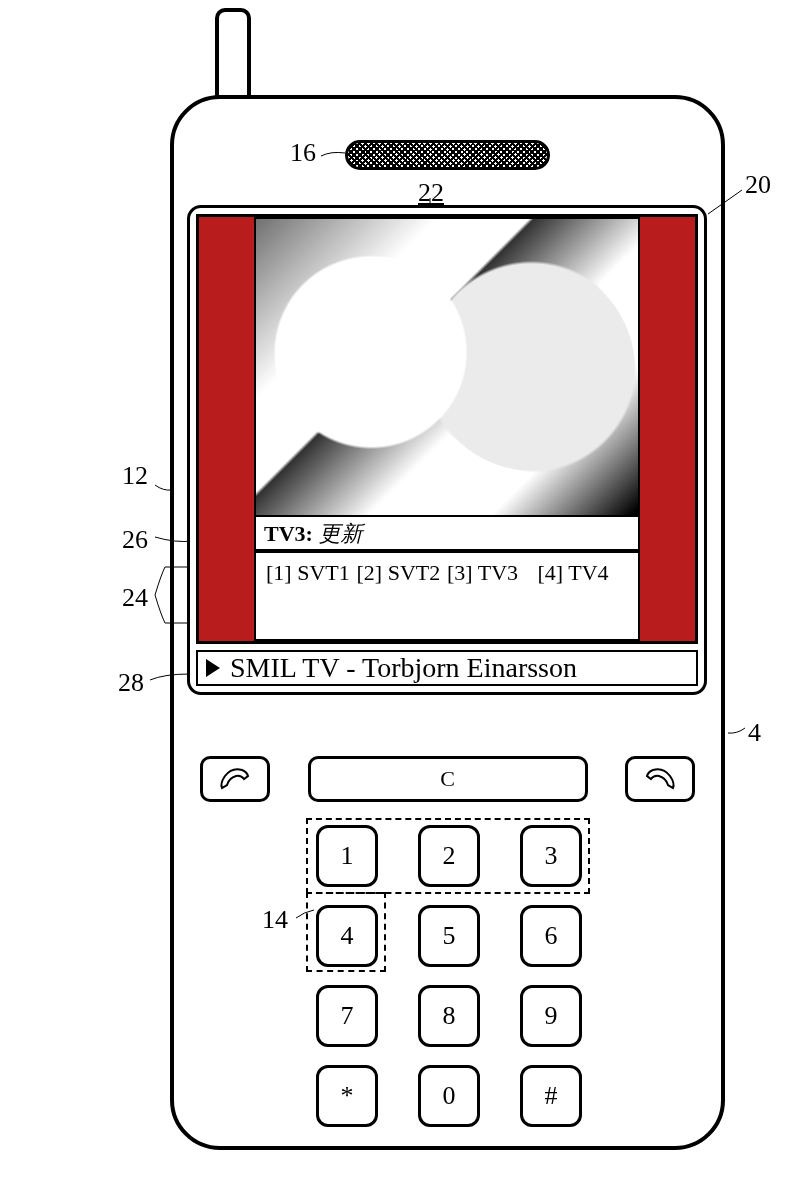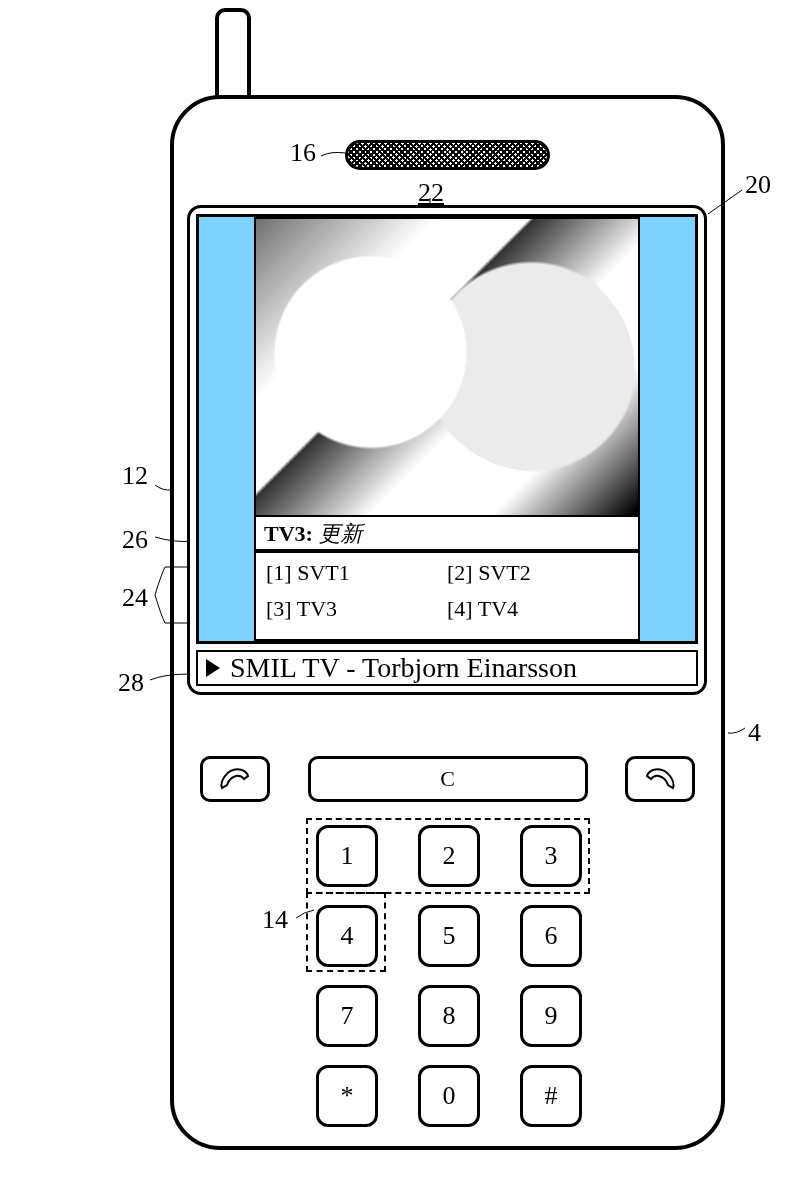--- a/index.html
+++ b/index.html
@@ -84,21 +84,21 @@
     background: #fff;
   }
   .screen-inner {
     position: absolute;
     left: 6px;
     right: 6px;
     top: 6px;
     bottom: 48px;
     border: 3px solid #000;
     box-sizing: border-box;
-    background: #7dd3fc; 
+    background: #b91c1c; 
   }
   
   .video {
     position: absolute;
     left: 55px;
     right: 55px;
     top: 0;
     height: 300px;
     border: 2px solid #000;
     box-sizing: border-box;
@@ -130,21 +130,21 @@
     left: 55px;
     right: 55px;
     top: 334px;
     bottom: 0;
     background: #fff;
     border: 2px solid #000;
     border-top: none;
     box-sizing: border-box;
     padding: 4px 10px 0 10px;
     display: grid;
-    grid-template-columns: 1fr 1fr;
+    grid-template-columns: 1fr 1fr 1fr 1fr;
     grid-auto-rows: 36px;
     font-size: 22px;
     font-family: "Times New Roman", serif;
     align-items: center;
   }
   .ch-list .hr {
     position: absolute;
     left: 0; right: 0; top: 0;
     border-top: 2px solid #000;
   }

